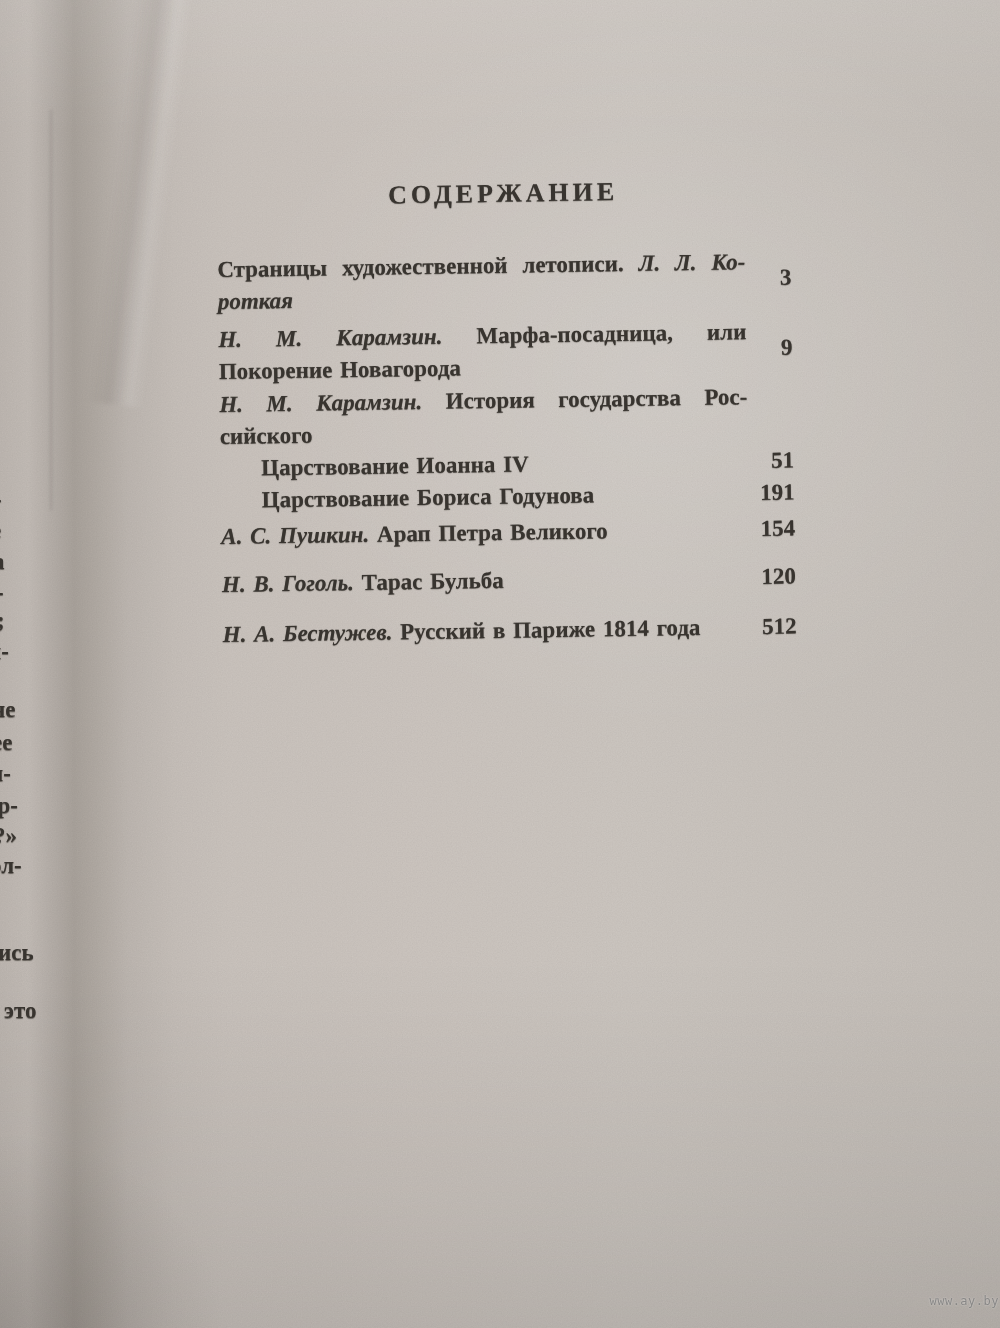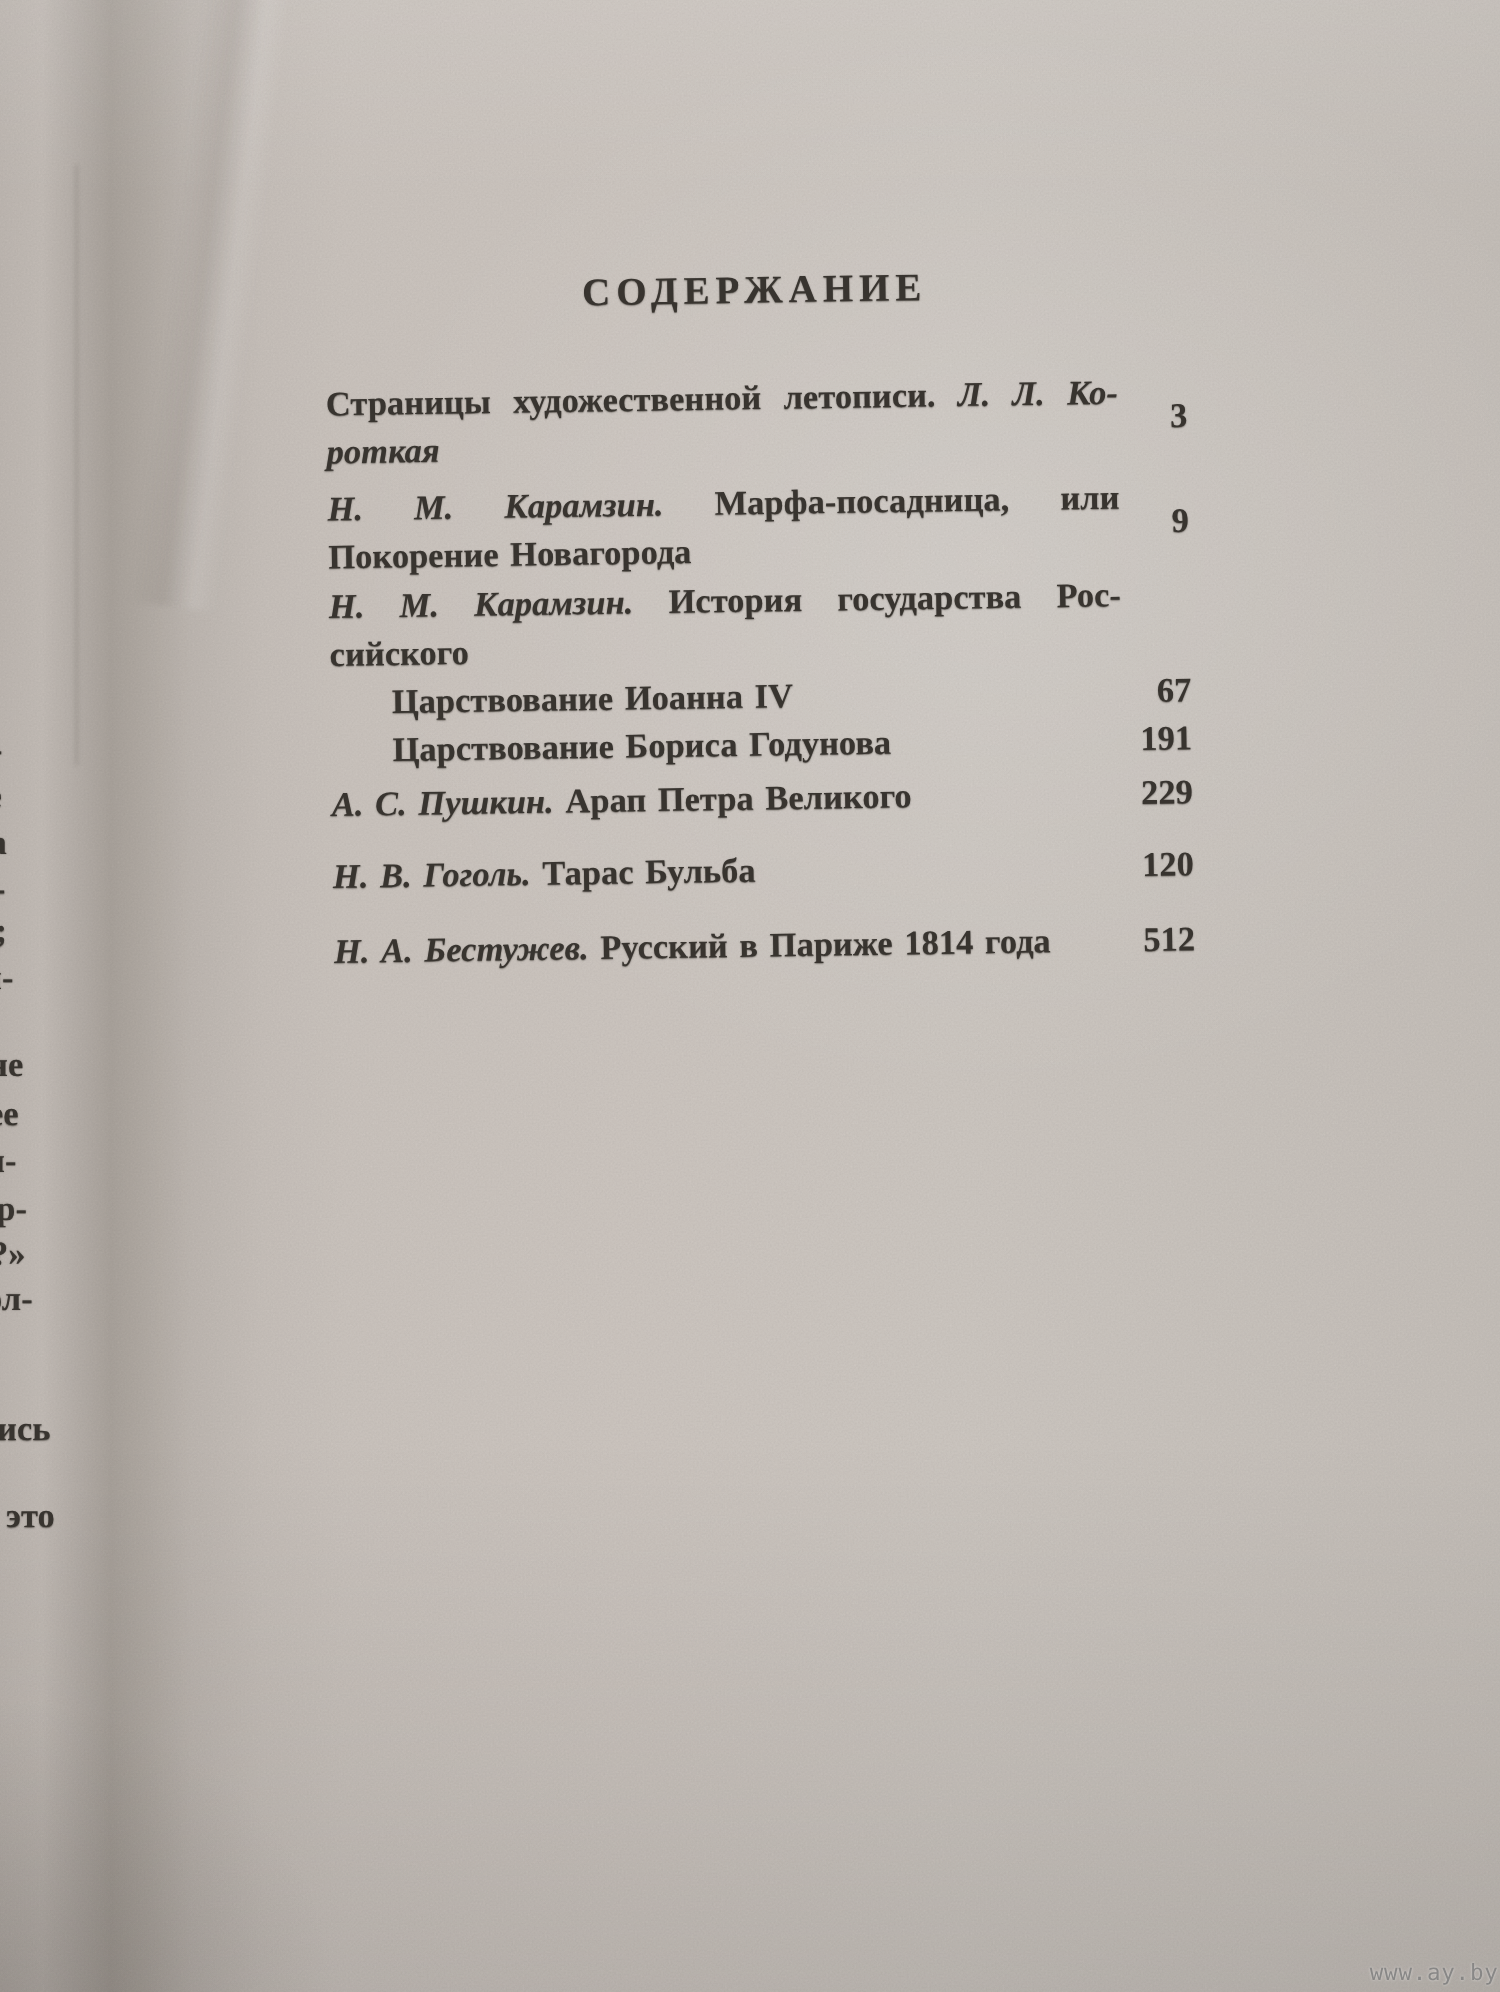--- a/index.html
+++ b/index.html
@@ -103,24 +103,24 @@
     font-weight: bold;
     line-height: 30px;
     color: #3b3732;
     text-shadow: 0 0.5px 1px rgba(56,50,44,0.65);
     white-space: nowrap;
   }
   
   .watermark {
     position: absolute;
     right: 1px;
-    bottom: 4px;
+    bottom: 20px;
     z-index: 10;
     font-family: "DejaVu Sans Mono", monospace;
-    font-size: 15px;
+    font-size: 12px;
     letter-spacing: 0.5px;
     color: rgba(120,120,120,0.80);
     text-shadow: 0 0 2px rgba(255,255,255,0.55);
   }
 </style>
 </head>
 <body>
 
 <div class="photo">
   <div class="crease-diag"></div>
@@ -184,40 +184,40 @@
     </div>
     <div class="pnum"></div>
   </div>
 
   <div class="row sub">
     <div class="etext">
       <div class="line">
         <span>Царствование Иоанна IV</span>
       </div>
     </div>
-    <div class="pnum">67</div>
+    <div class="pnum">51</div>
   </div>
 
   <div class="row sub">
     <div class="etext">
       <div class="line">
         <span>Царствование Бориса Годунова</span>
       </div>
     </div>
     <div class="pnum">191</div>
   </div>
 
   <div class="row gap3">
     <div class="etext">
       <div class="line">
         <span class="it">А. С. Пушкин.</span>
         <span>Арап Петра Великого</span>
       </div>
     </div>
-    <div class="pnum">229</div>
+    <div class="pnum">154</div>
   </div>
 
   <div class="row gap4">
     <div class="etext">
       <div class="line">
         <span class="it">Н. В. Гоголь.</span>
         <span>Тарас Бульба</span>
       </div>
     </div>
     <div class="pnum">120</div>

